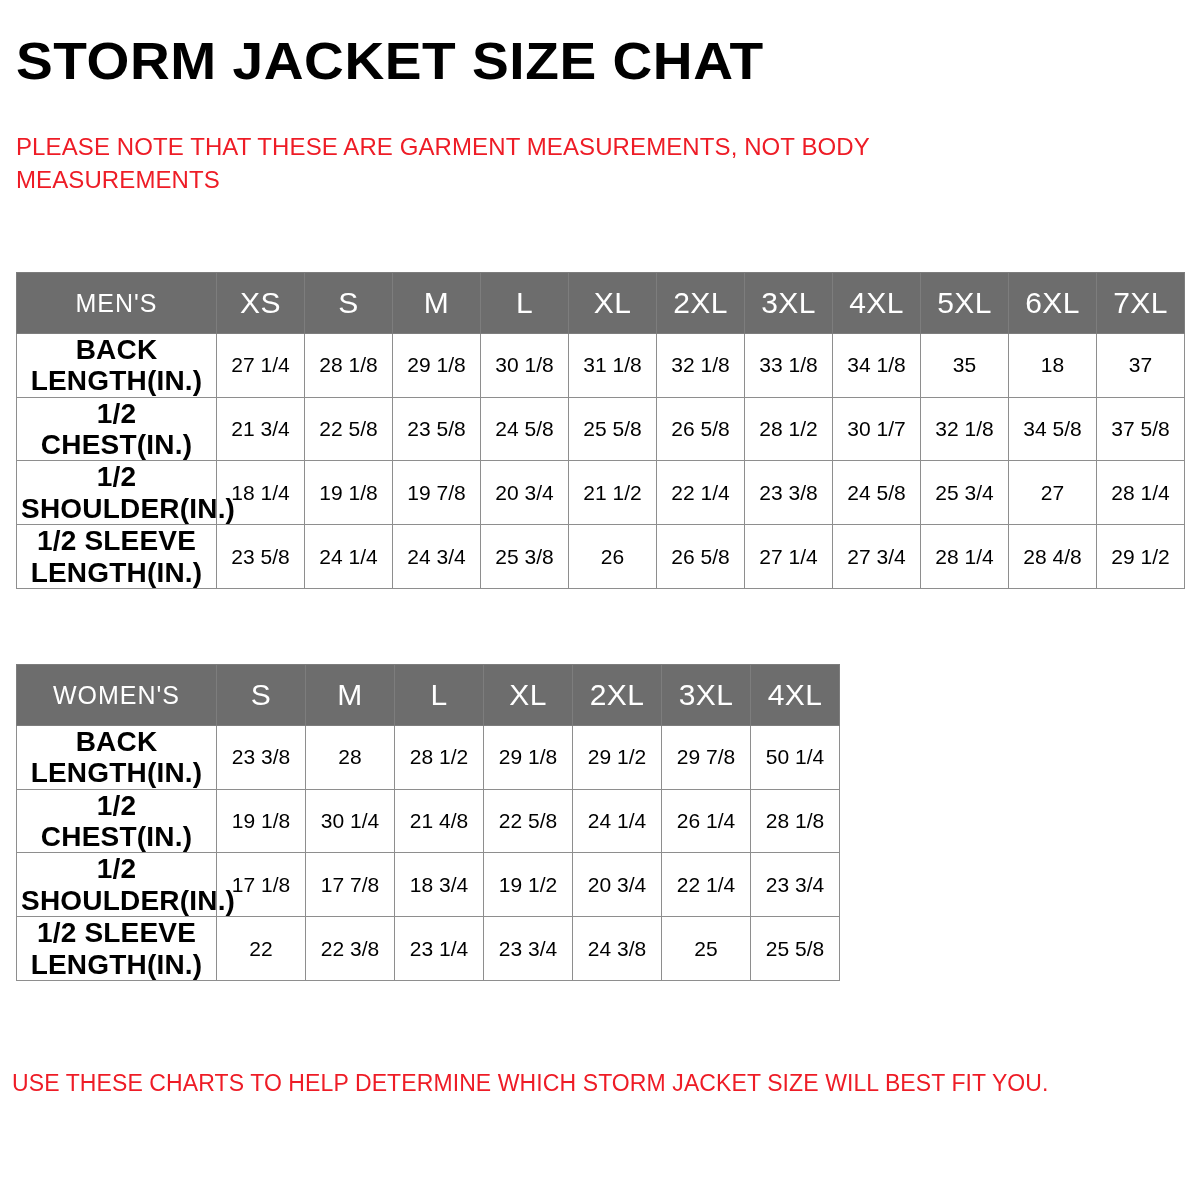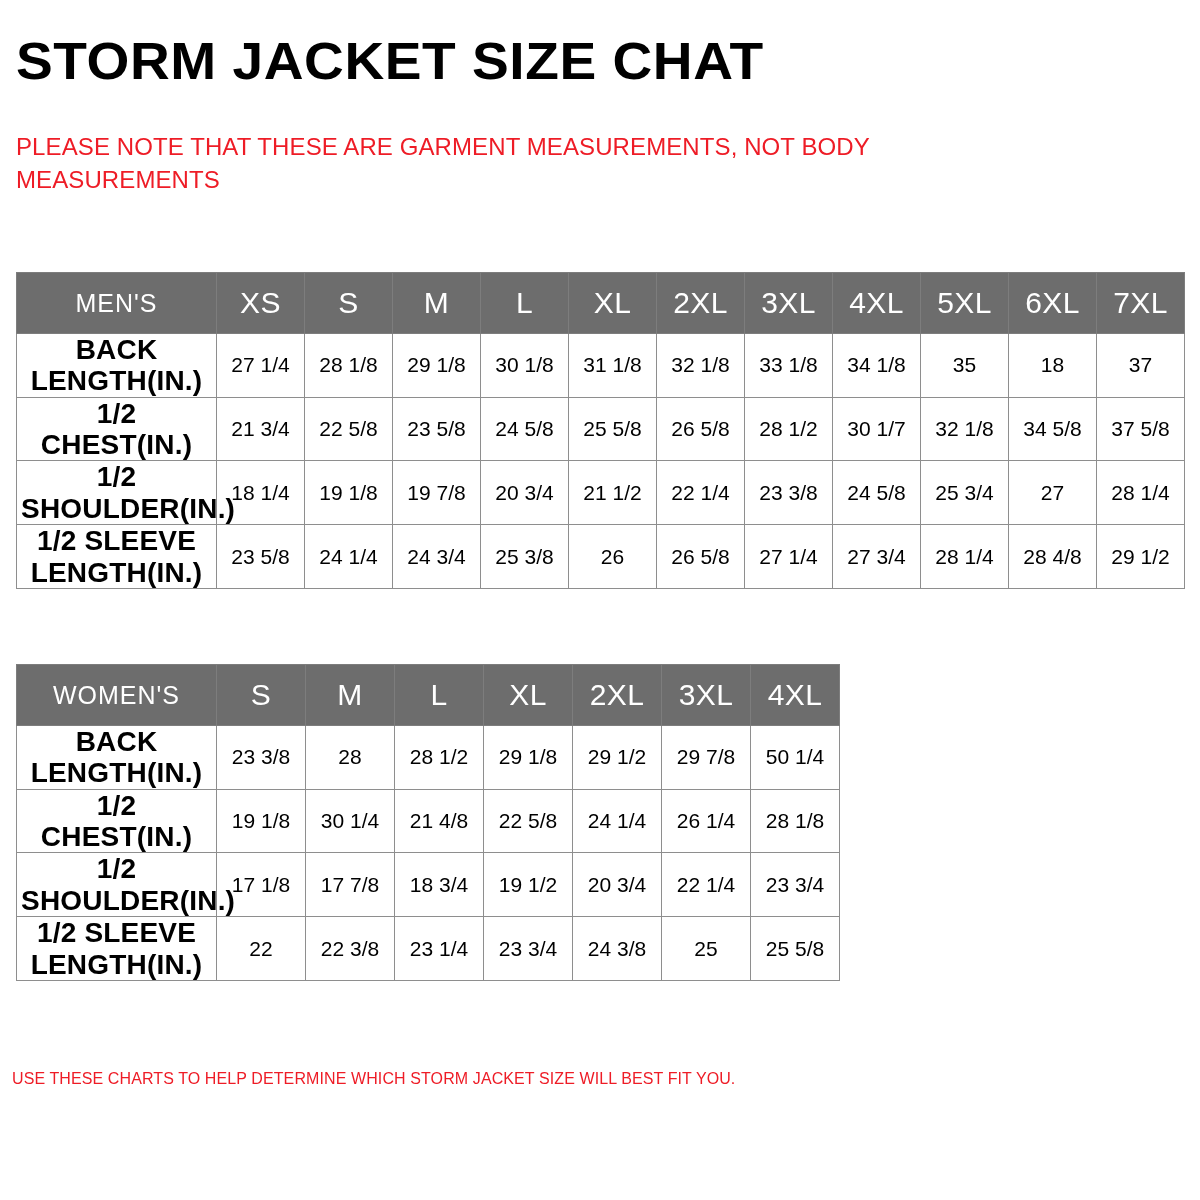--- a/index.html
+++ b/index.html
@@ -48,21 +48,21 @@
     font-weight: normal;
     color: #ee1c26;
     line-height: 1.38;
     letter-spacing: 0.1px;
   }
   .note-bottom {
     position: absolute;
     left: 12px;
     top: 1058px;
     width: 1180px;
-    font-size: 16px;
+    font-size: 23px;
     color: #ee1c26;
     letter-spacing: 0.1px;
     white-space: nowrap;
   }
 
   
   table.size-table {
     border-collapse: collapse;
     table-layout: fixed;
     background: #737373;

